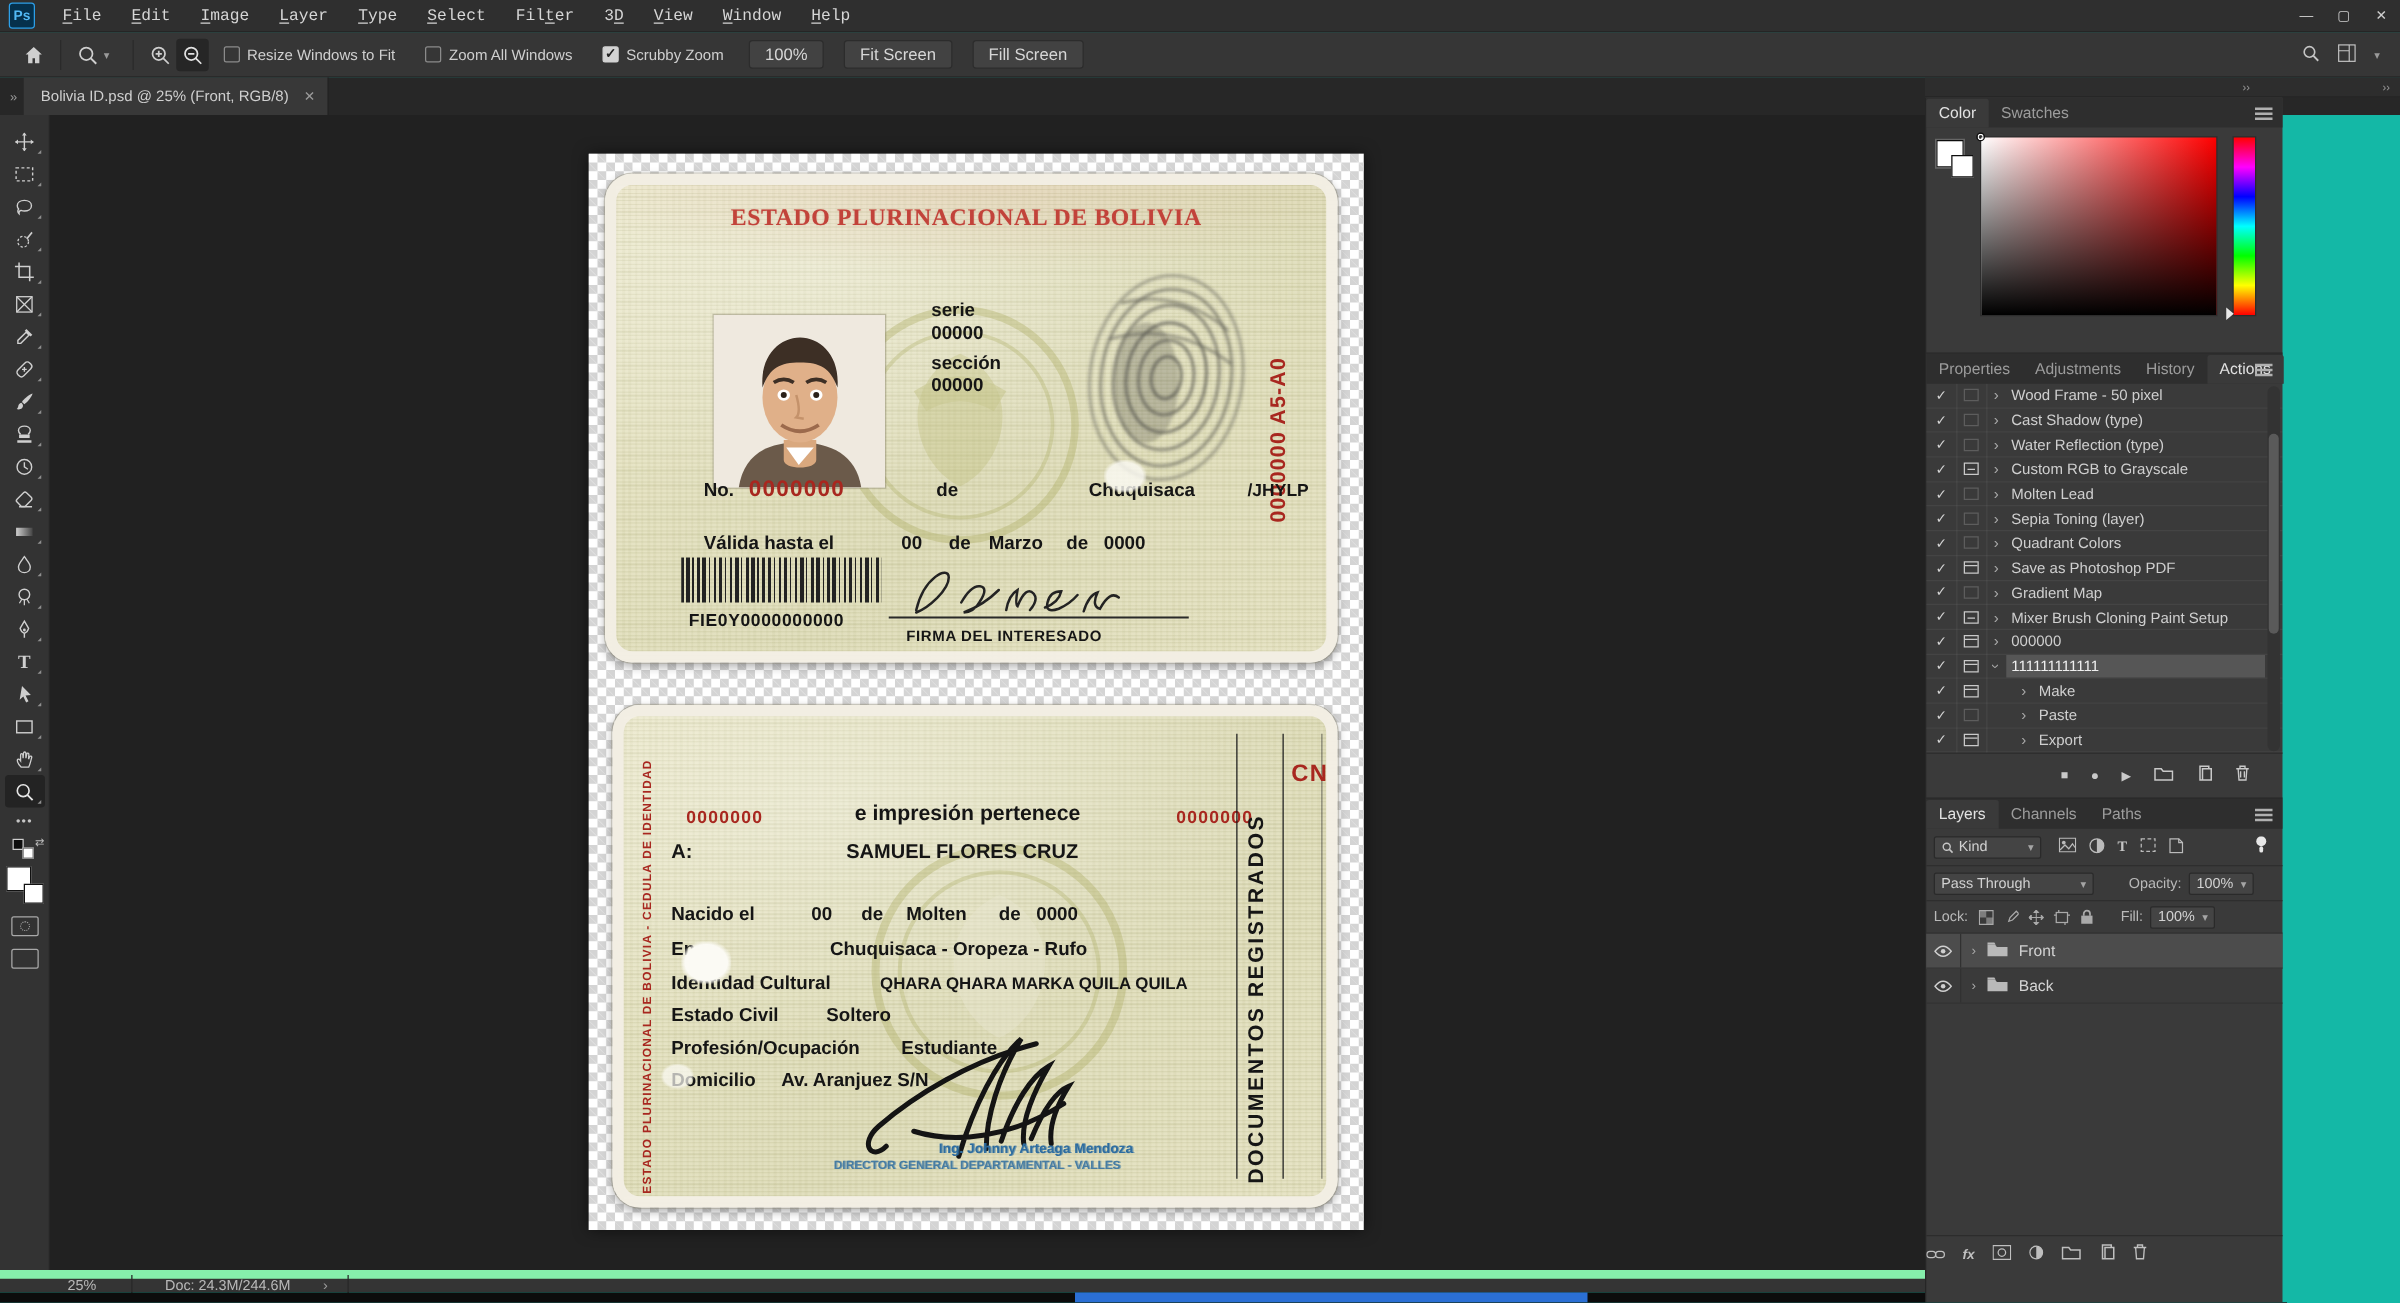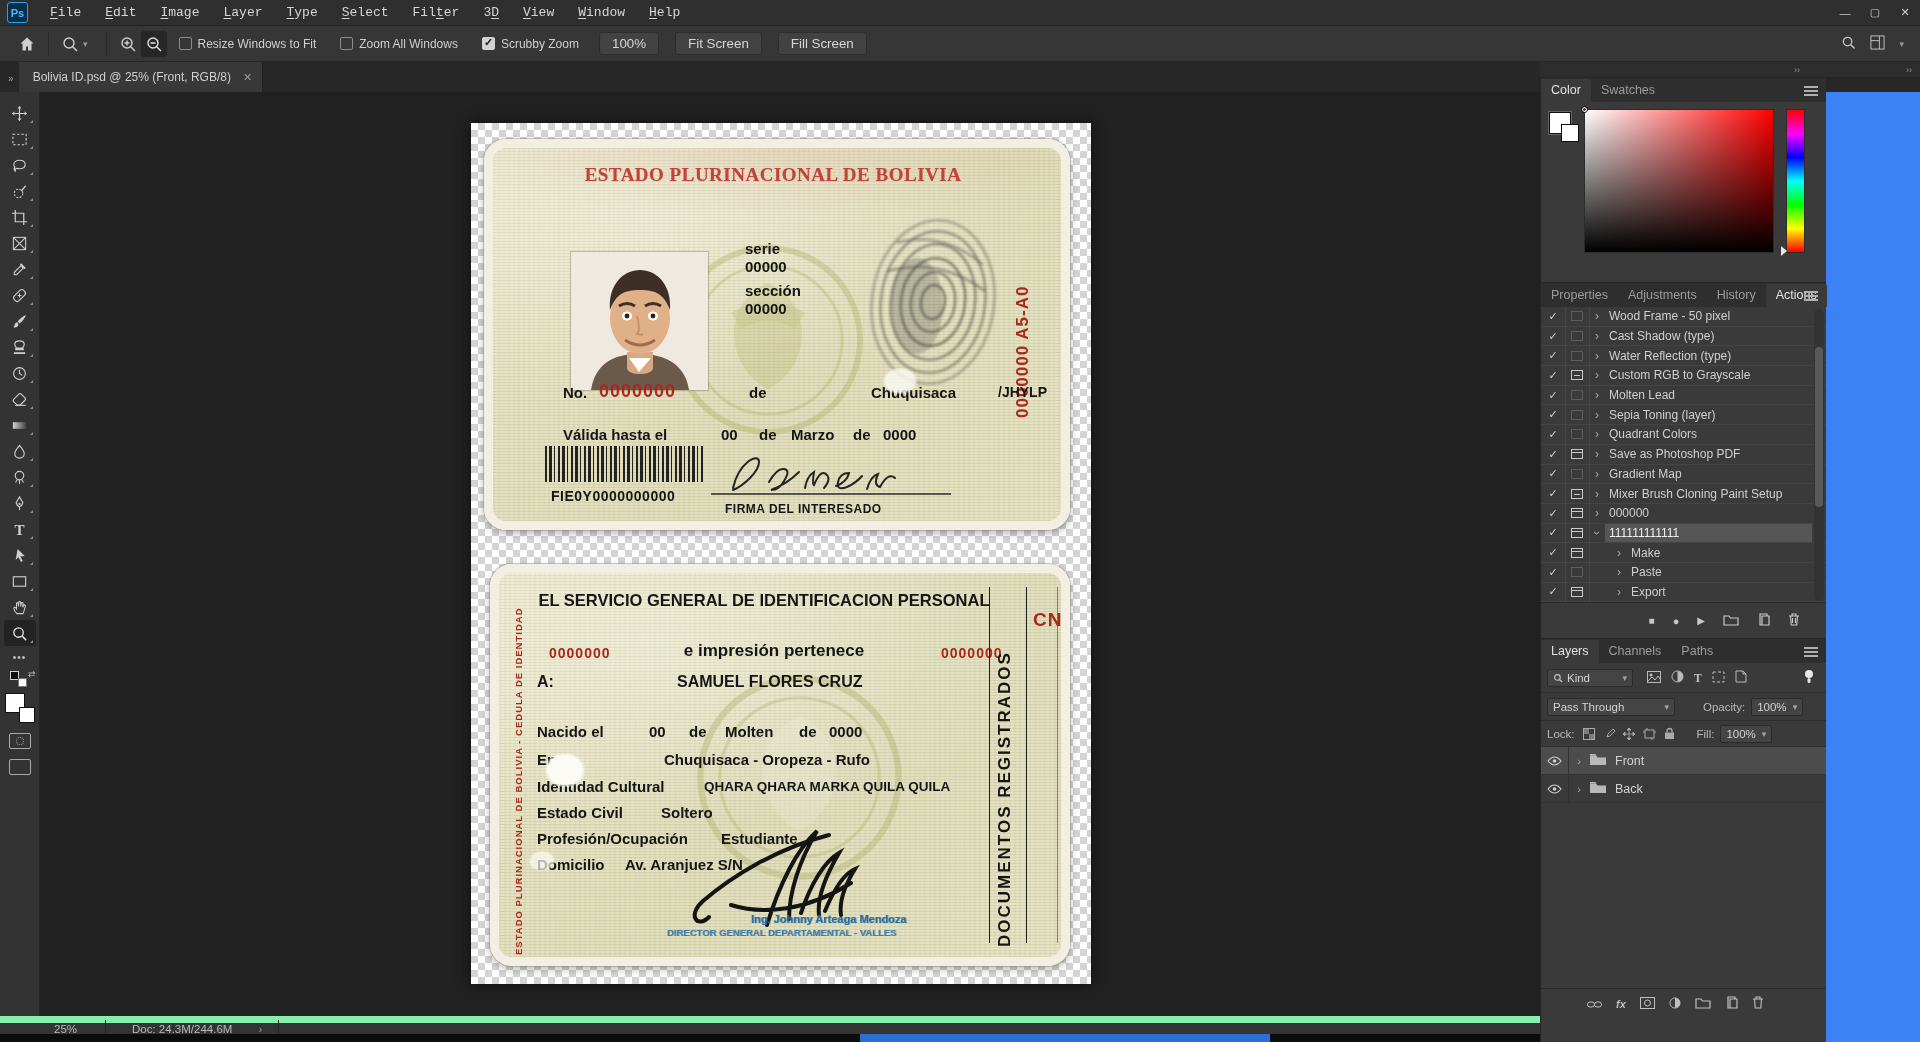--- a/index.html
+++ b/index.html
@@ -1,19 +1,19 @@
 <!DOCTYPE html>
 <html><head>
 <meta charset="utf-8">
 <style>
   * { margin:0; padding:0; box-sizing:border-box; }
   html,body { width:1920px; height:1042px; overflow:hidden; background:#1d1d1d;
     font-family:"Liberation Sans", sans-serif; -webkit-font-smoothing:antialiased; }
   .abs { position:absolute; }
-  #app { position:relative; width:1920px; height:1042px; background:#3b82f6; }
+  #app { position:relative; width:1920px; height:1042px; background:#14b8a6; }
 
   
   #menubar { left:0; top:0; width:1920px; height:26px; background:#2f2f2f; border-bottom:1px solid #232323;
     display:flex; align-items:center; color:#d6d6d6; font-size:13px; }
   .ps-logo { width:21px; height:21px; margin:0 10px 0 7px; background:#05304c; border:1px solid #2d9fe8;
     border-radius:3px; color:#53b9f5; font-size:11px; font-weight:bold; display:flex; align-items:center; justify-content:center; }
   .menu-item { padding:0 12px; height:26px; line-height:26px; cursor:default;font-family:Liberation Mono, monospace; }
   .menu-item u { text-decoration:underline; text-underline-offset:2px; }
   #win-controls { margin-left:auto; display:flex; height:26px; }
   .winbtn { width:30px; height:26px; display:flex; align-items:center; justify-content:center; color:#cfcfcf; font-size:11px; }
@@ -123,21 +123,21 @@
   
   .lrow { height:28px; display:flex; align-items:center; color:#d3d3d3; font-size:12.5px; border-bottom:1px solid #333; }
   .lrow.selected { background:#4c4c4c; }
   .eye-col { width:28px; display:flex; justify-content:center; border-right:1px solid #313131; align-self:stretch; align-items:center; flex:none; }
   .field-box { background:#444; border:1px solid #2a2a2a; border-radius:2px; color:#d2d2d2; font-size:11.5px;
     display:flex; align-items:center; padding:2px 5px; gap:4px; }
   .drop-arrow { color:#a5a5a5; font-size:9px; margin-left:auto; }
   .row-flex { display:flex; align-items:center; padding:0 6px; color:#b9b9b9; font-size:11.5px; }
   .lockicon { margin-right:8px; display:flex; align-items:center; }
   #layers-bottom { position:absolute; left:0; bottom:0; width:100%; height:30px; border-top:1px solid #2c2c2c;
-    display:flex; align-items:center; justify-content:center; gap:14px; padding-right:16px; color:#bfbfbf; }
+    display:flex; align-items:center; justify-content:flex-start; gap:14px; padding-right:16px; color:#bfbfbf; }
 
   
   #rail { left:1826px; top:78px; width:94px; height:964px; background:#333; border-left:1px solid #252525; color:#d0d0d0; font-size:12px; }
   .rail-item { display:flex; align-items:center; gap:8px; padding:12px 8px 12px 12px; border-bottom:1px solid #2b2b2b; }
 
   
   #statusbar { left:0; top:1016px; width:1540px; height:18px; background:#343434; border-top:7px solid #86efac;
     display:flex; align-items:center; color:#b9b9b9; font-size:11.5px; }
   .st-sep { width:1px; height:18px; background:#272727; margin:0 10px; }
   #bottomstrip { left:0; top:1034px; width:1540px; height:8px; background:#0c0c0c; }
@@ -469,21 +469,20 @@
       <div id="back-card" class="abs card">
         <div class="inner">
           <svg class="abs watermark" style="left:196px;top:100px" width="210" height="210" viewBox="0 0 195 195">
             <circle cx="97" cy="97" r="92" fill="none" stroke="#a9aa5d" stroke-width="6" opacity=".7"></circle>
             <circle cx="97" cy="97" r="74" fill="none" stroke="#a9aa5d" stroke-width="3" opacity=".6"></circle>
             <path d="M97 40c20 8 34 28 34 50 0 26-16 48-34 56-18-8-34-30-34-56 0-22 14-42 34-50z" fill="#eae7d2" opacity=".8"></path>
           </svg>
 
           <div class="abs vert cred" style="left:14px;top:12px;height:370px;font-size:9.5px;font-weight:bold;letter-spacing:1px">ESTADO PLURINACIONAL DE BOLIVIA - CEDULA DE IDENTIDAD</div>
 
-          <div class="abs clabel" style="left:30px;top:18px;width:470px;text-align:center;font-size:16.5px">EL SERVICIO GENERAL DE IDENTIFICACION PERSONAL</div>
           <div class="abs cred" style="left:50px;top:72px;font-size:14px">0000000</div>
           <div class="abs clabel" style="left:30px;top:68px;width:490px;text-align:center;font-size:17px">e impresión pertenece</div>
           <div class="abs cred" style="left:442px;top:72px;font-size:14px">0000000</div>
 
           <div class="abs clabel" style="left:38px;top:100px;font-size:16px">A:</div>
           <div class="abs clabel" style="left:178px;top:100px;font-size:16px">SAMUEL FLORES CRUZ</div>
 
           <div class="abs clabel" style="left:38px;top:150px;font-size:15px">Nacido el</div>
           <div class="abs clabel" style="left:150px;top:150px;font-size:15px">00</div>
           <div class="abs clabel" style="left:190px;top:150px;font-size:15px">de</div>

